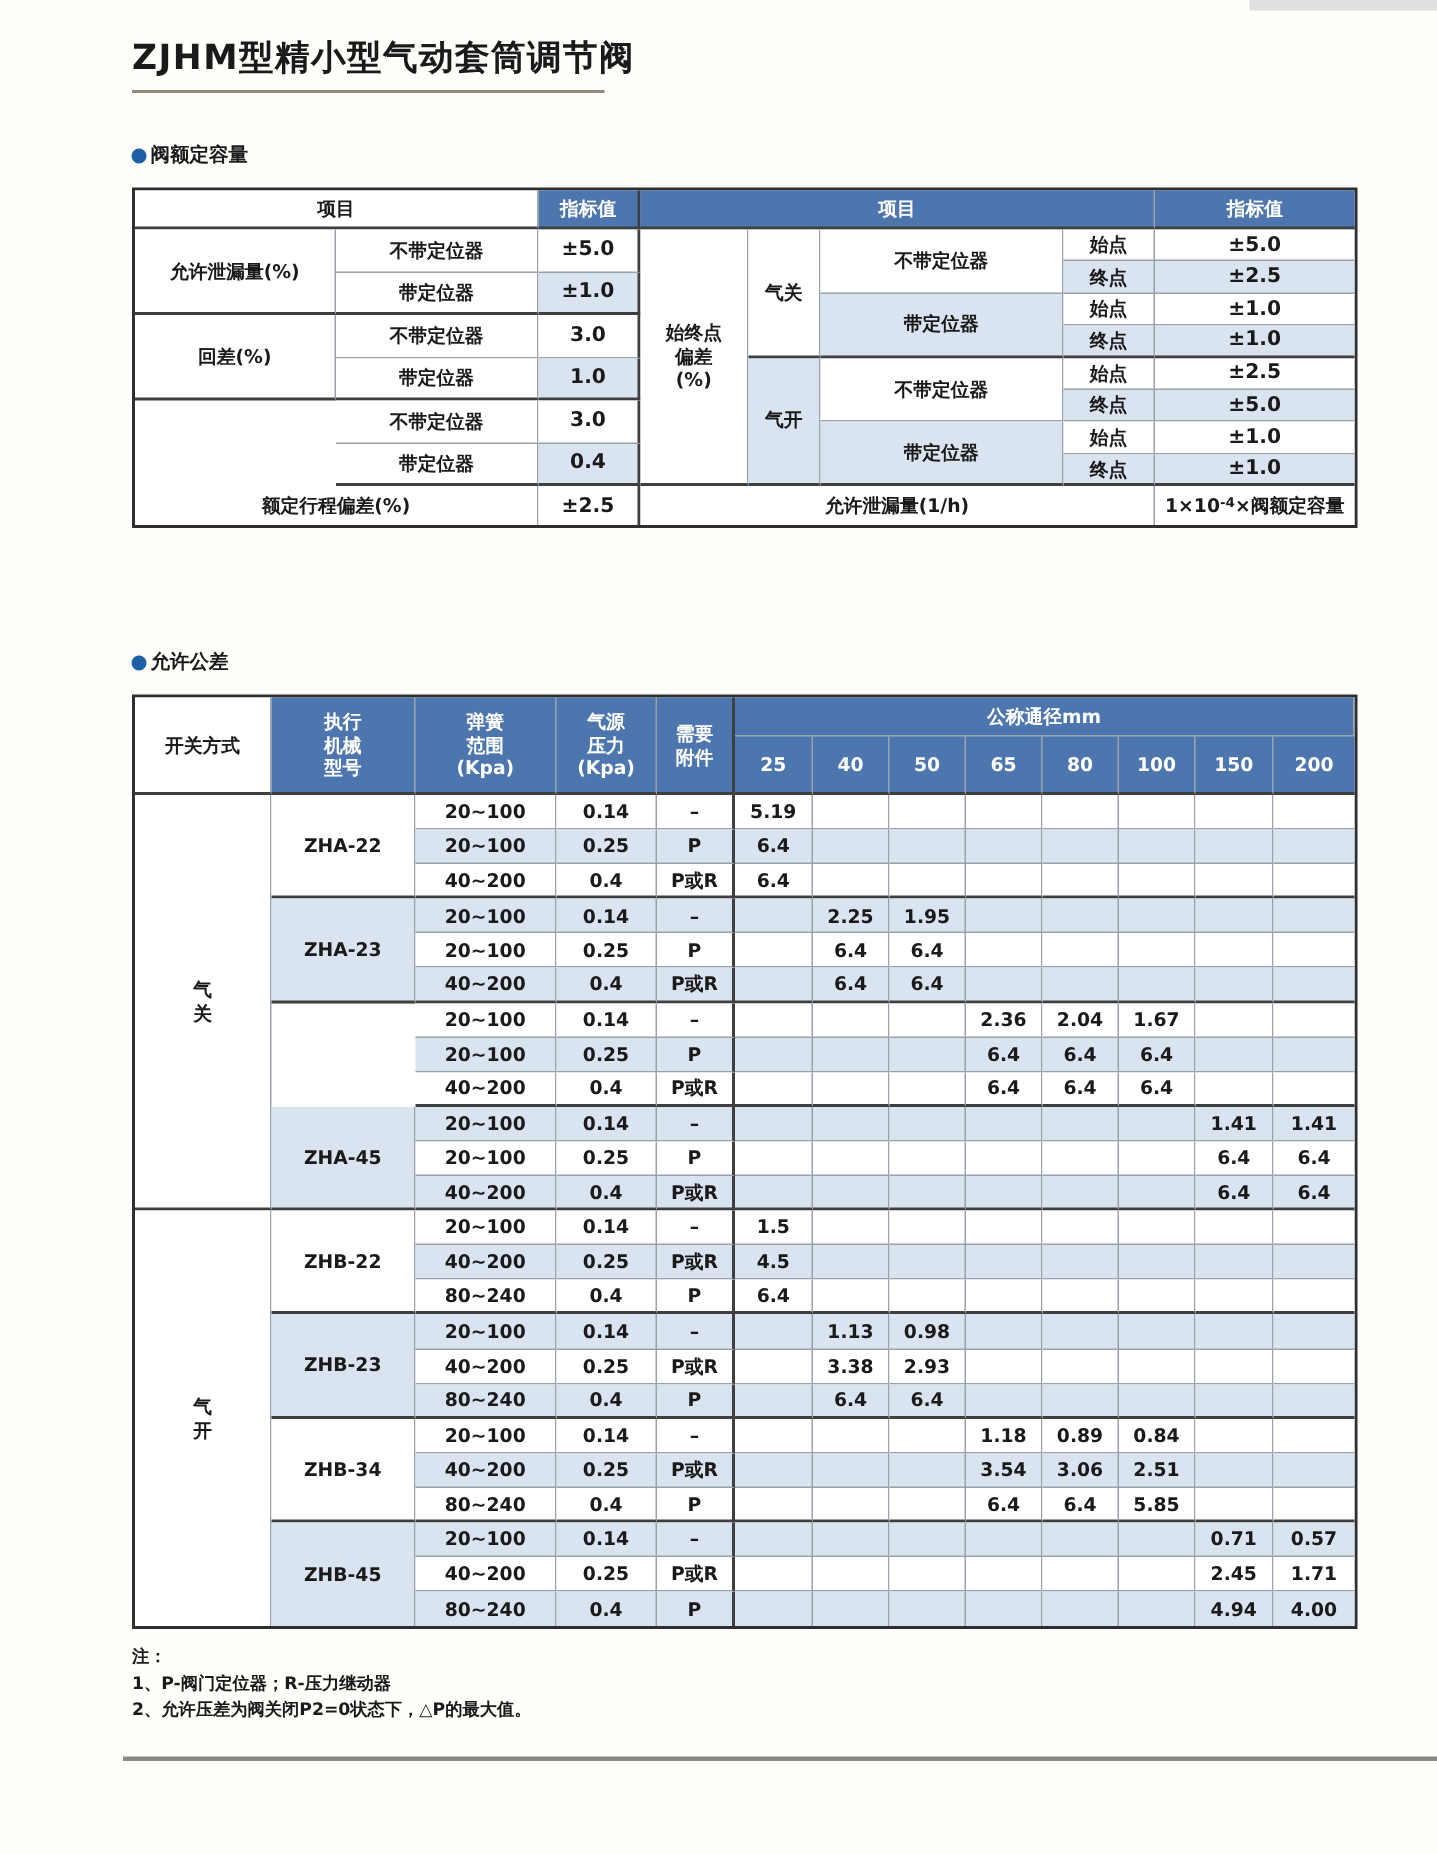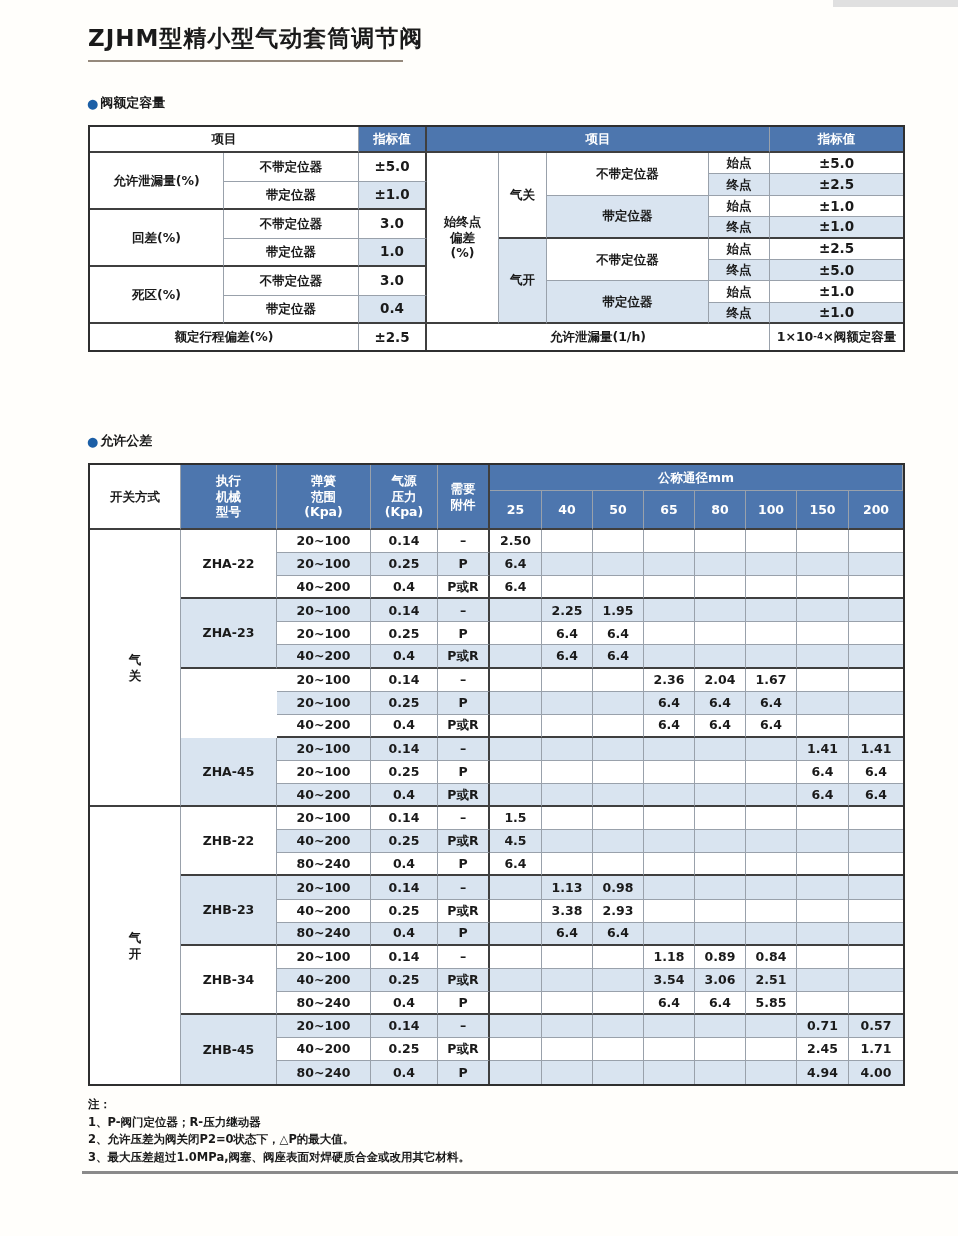--- a/index.html
+++ b/index.html
@@ -66,21 +66,20 @@
       <div class="c gb" style="grid-area: 2 / 1 / span 8;">允许泄漏量(%)</div>
       <div class="c" style="grid-area: 2 / 2 / span 4;">不带定位器</div>
       <div class="c val vb" style="grid-area: 2 / 3 / span 4;">±5.0</div>
       <div class="c gb" style="grid-area: 6 / 2 / span 4;">带定位器</div>
       <div class="c val vb gb sh" style="grid-area: 6 / 3 / span 4;">±1.0</div>
       <div class="c gb" style="grid-area: 10 / 1 / span 8;">回差(%)</div>
       <div class="c" style="grid-area: 10 / 2 / span 4;">不带定位器</div>
       <div class="c val vb" style="grid-area: 10 / 3 / span 4;">3.0</div>
       <div class="c gb" style="grid-area: 14 / 2 / span 4;">带定位器</div>
       <div class="c val vb gb sh" style="grid-area: 14 / 3 / span 4;">1.0</div>
-      <div class="c gb" style="grid-area: 18 / 1 / span 8;">死区(%)</div>
       <div class="c" style="grid-area: 18 / 2 / span 4;">不带定位器</div>
       <div class="c val vb" style="grid-area: 18 / 3 / span 4;">3.0</div>
       <div class="c gb" style="grid-area: 22 / 2 / span 4;">带定位器</div>
       <div class="c val vb gb sh" style="grid-area: 22 / 3 / span 4;">0.4</div>
       <div class="c gb" style="grid-area: 2 / 4 / span 24;">始终点
 偏差
 (%)</div>
       <div class="c gb" style="grid-area: 2 / 5 / span 12;">气关</div>
       <div class="c" style="grid-area: 2 / 6 / span 6;">不带定位器</div>
       <div class="c" style="grid-area: 2 / 7 / span 3;">始点</div>
@@ -135,21 +134,21 @@
       <div class="c hdr gb" style="grid-area: 2 / 10;">80</div>
       <div class="c hdr gb" style="grid-area: 2 / 11;">100</div>
       <div class="c hdr gb" style="grid-area: 2 / 12;">150</div>
       <div class="c hdr gb lr" style="grid-area: 2 / 13;">200</div>
       <div class="c gb" style="grid-area: 3 / 1 / span 12;">气
 关</div>
       <div class="c gb" style="grid-area: 3 / 2 / span 3;">ZHA-22</div>
       <div class="c" style="grid-area: 3 / 3;">20~100</div>
       <div class="c" style="grid-area: 3 / 4;">0.14</div>
       <div class="c vb" style="grid-area: 3 / 5;">–</div>
-      <div class="c" style="grid-area: 3 / 6;">2.50</div>
+      <div class="c" style="grid-area: 3 / 6;">5.19</div>
       <div class="c" style="grid-area: 3 / 7;"></div>
       <div class="c" style="grid-area: 3 / 8;"></div>
       <div class="c" style="grid-area: 3 / 9;"></div>
       <div class="c" style="grid-area: 3 / 10;"></div>
       <div class="c" style="grid-area: 3 / 11;"></div>
       <div class="c" style="grid-area: 3 / 12;"></div>
       <div class="c  lr" style="grid-area: 3 / 13;"></div>
       <div class="c  sh" style="grid-area: 4 / 3;">20~100</div>
       <div class="c  sh" style="grid-area: 4 / 4;">0.25</div>
       <div class="c vb sh" style="grid-area: 4 / 5;">P</div>
@@ -410,17 +409,16 @@
       <div class="c  sh lb" style="grid-area: 26 / 10;"></div>
       <div class="c  sh lb" style="grid-area: 26 / 11;"></div>
       <div class="c  sh lb" style="grid-area: 26 / 12;">4.94</div>
       <div class="c  sh lb lr" style="grid-area: 26 / 13;">4.00</div>
     </div>
 
   <div class="notes">
     <div>注：</div>
     <div>1、P-阀门定位器；R-压力继动器</div>
     <div>2、允许压差为阀关闭P2=0状态下，△P的最大值。</div>
-    <div>3、最大压差超过1.0MPa,阀塞、阀座表面对焊硬质合金或改用其它材料。</div>
   </div>
 
   <div class="bottom-rule"></div>
 </div>
 
 </body></html>

